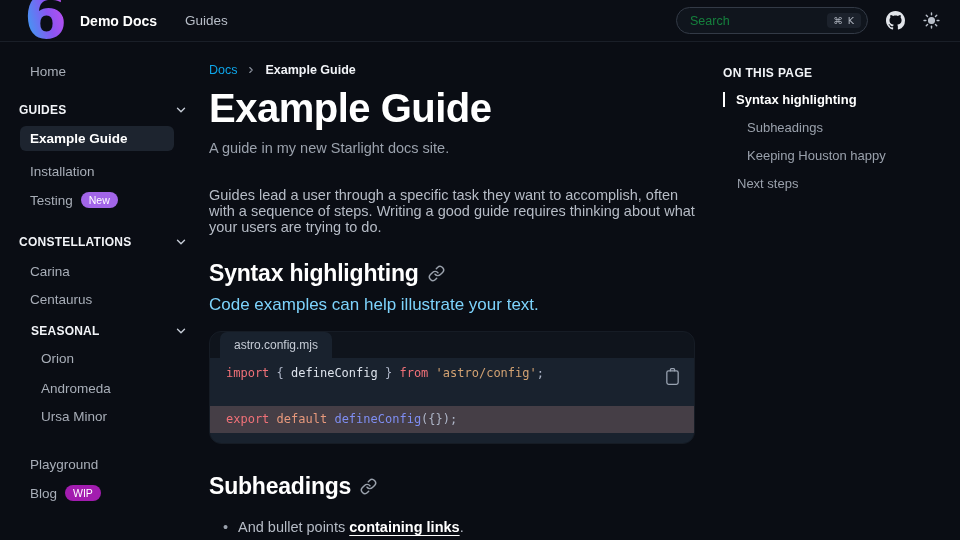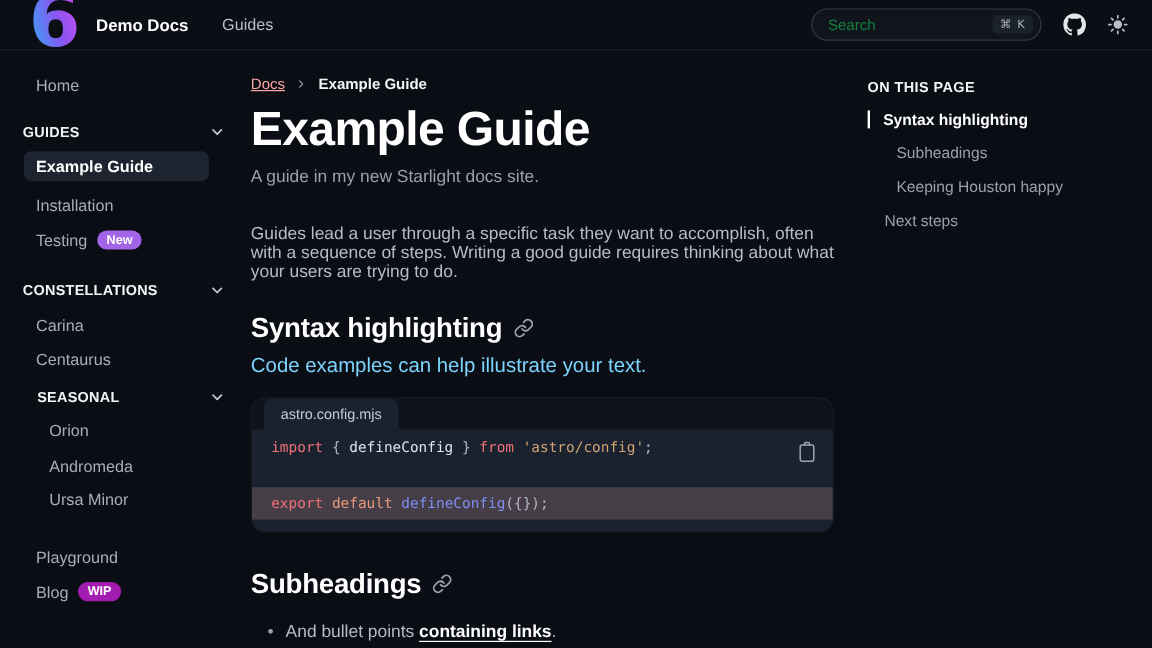--- a/index.html
+++ b/index.html
@@ -62,31 +62,31 @@
   .gh-home { margin-bottom:0; }
   .g1 { margin-top:24px; }
   .g2 { margin-top:27px; }
   .g3 { margin-top:17px; margin-left:12px; }
   .selected-item {
     margin:9px 14px 0 1px;
     background:#1d242f; border-radius:6px;
     padding:5px 10px; font-weight:700; color:#ffffff; cursor:pointer;
   }
   .badge {
-    display:inline-block; font-size:10.5px; font-weight:700; color:#ffffff;
+    display:inline-block; font-size:10.5px; font-weight:400; color:#ffffff;
     border-radius:9px; padding:2px 8px; margin-left:8px; vertical-align:1px;
   }
   .row-flex { display:flex; align-items:center; }
   .indent2 { margin-left:22px; }
   .bottom-gap { margin-top:33px; }
 
   
   .main { position:absolute; top:42px; left:209px; width:486px; padding-top:21px; }
   .breadcrumb { display:flex; align-items:center; gap:9px; font-size:12.5px; }
-  .crumb-root { color:#fca5a5; cursor:pointer;text-decoration:underline; }
+  .crumb-root { color:#0ea5e9; cursor:pointer; }
   .crumb-cur { color:#f2f4f8; font-weight:600; }
   h1.page-title { margin-top:9px; font-size:40px; font-weight:800; letter-spacing:-.5px; color:#ffffff; }
   .subtitle { margin-top:9px; font-size:14.5px; color:#9aa1ac; }
   .para { margin-top:31px; font-size:14.5px; line-height:16px; color:#b6bcc6; }
   .h2row { display:flex; align-items:center; gap:9px; margin-top:25px; }
   .h2row h2 { font-size:23px; font-weight:700; color:#ffffff; letter-spacing:-.2px; }
   .h2row.second { margin-top:29px; }
   .sect-body { margin-top:8px; font-size:17px; color:#7dd3fc; }
 
   

